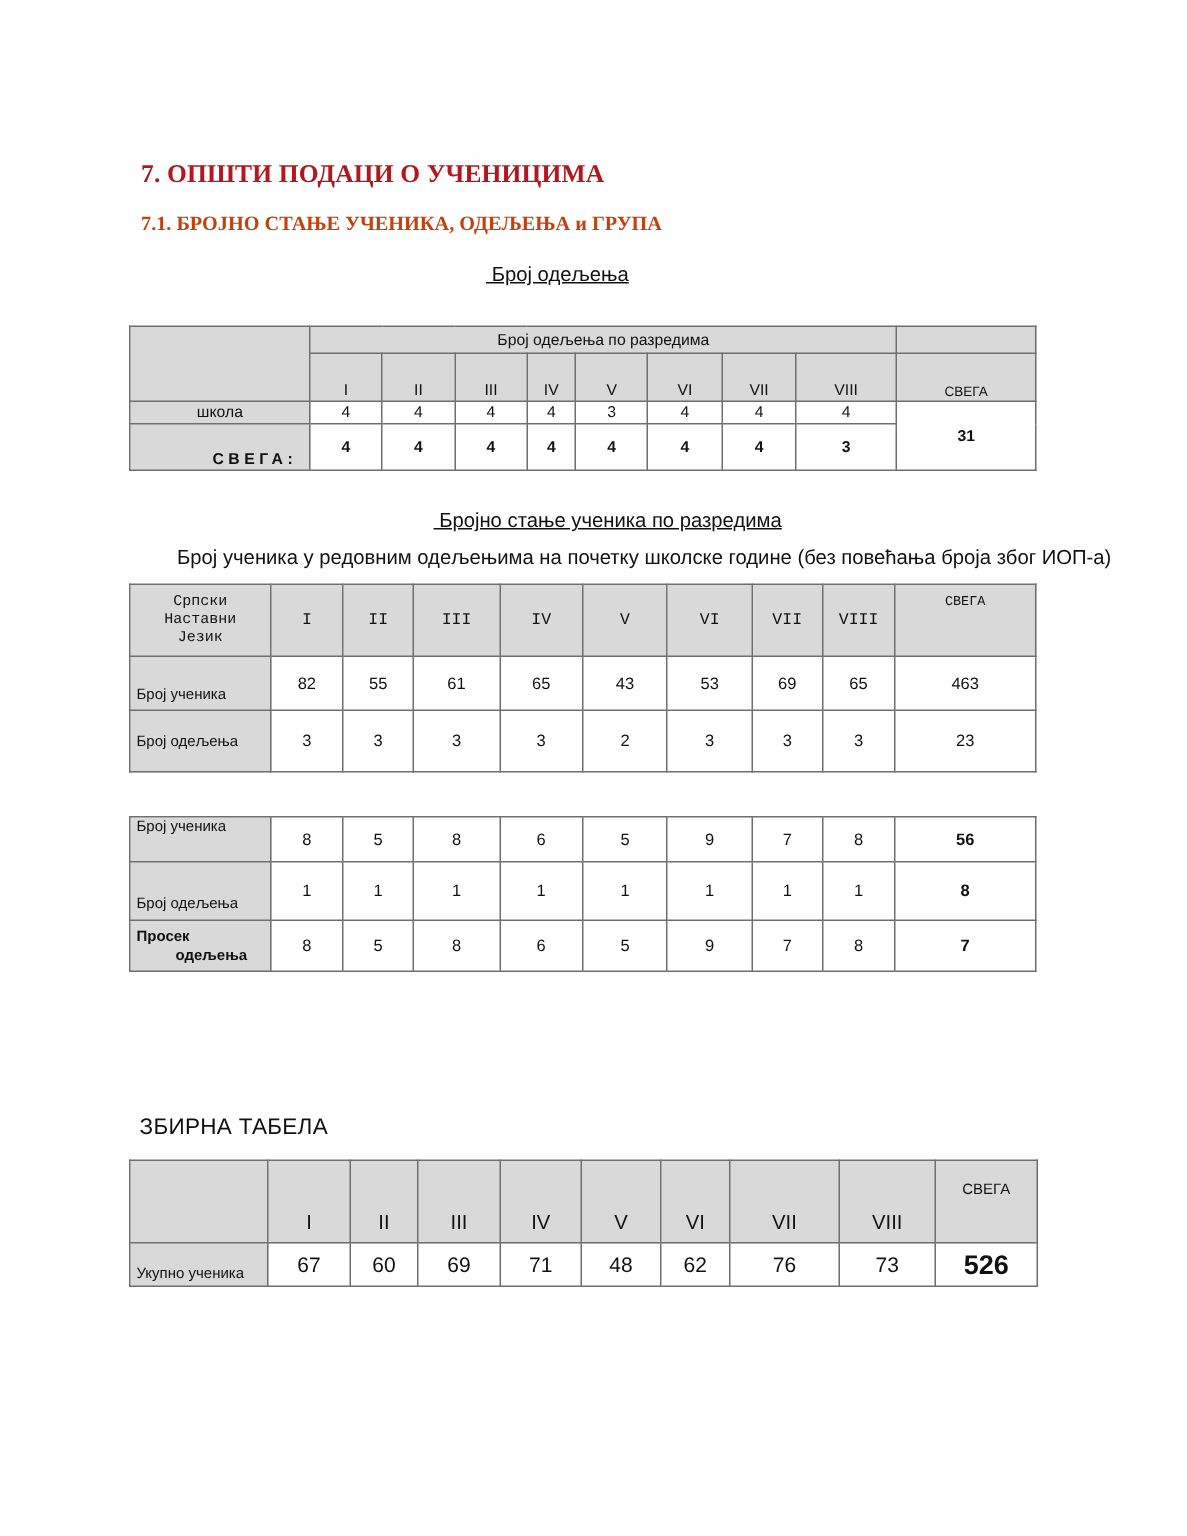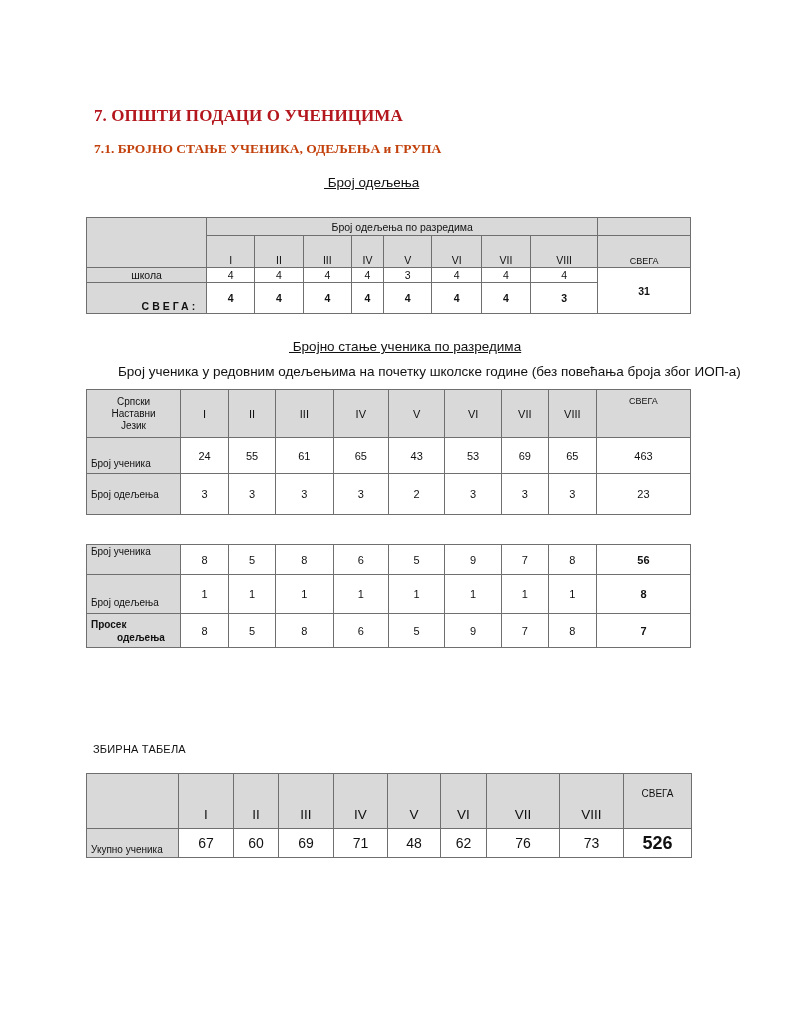--- a/index.html
+++ b/index.html
@@ -4,41 +4,41 @@
 <style>
   html, body { margin: 0; padding: 0; background: #ffffff; }
   body { width: 791px; height: 1024px; position: relative; overflow: hidden; font-family: "Liberation Sans", sans-serif; color: #111; }
   .abs { position: absolute; }
   .h1 { left: 94px; top: 106px; font-family: "Liberation Serif", serif; font-weight: bold; font-size: 17px; color: #b3161d; letter-spacing: 0.1px; }
   .h2 { left: 94px; top: 141px; font-family: "Liberation Serif", serif; font-weight: bold; font-size: 13.5px; color: #c2410c; }
   .caption { font-size: 13.5px; text-decoration: underline; color: #111; }
   .cap1 { left: 324px; top: 175px; }
   .cap2 { left: 289px; top: 339px; }
   .subcap { left: 118px; top: 364px; font-size: 13.5px; }
-  .zbirna { left: 93px; top: 743px; font-size: 11px; letter-spacing: 0.2px; }
+  .zbirna { left: 93px; top: 743px; font-size: 15px; letter-spacing: 0.2px; }
 
   table { border-collapse: collapse; position: absolute; table-layout: fixed; }
   td { border: 1px solid #6f6f6f; text-align: center; font-size: 11px; padding: 0; }
   .g { background: #d9d9d9; }
   .b { font-weight: bold; }
 
   
   #t1 { left: 86px; top: 217px; width: 605px; }
   #t1 td { font-size: 10.5px; }
   #t1 .top td { height: 17px; }
   #t1 .rn td { height: 27px; vertical-align: bottom; padding-bottom: 1px; }
   #t1 .r1 td { height: 14px; }
   #t1 .r2 td { height: 29px; }
   #t1 .svega-lbl { text-align: right; vertical-align: bottom; letter-spacing: 3px; font-weight: bold; padding-right: 8px; padding-bottom: 1px; }
   #t1 .svega-hdr { vertical-align: top; padding-top: 3px; font-size: 9px; }
 
   
   #t2 { left: 86px; top: 389px; width: 605px; }
   #t2 td { font-size: 11px; }
-  #t2 .hdr td { height: 41px; }
+  #t2 .hdr td { height: 41px; font-family: Liberation Mono, monospace; }
   #t2 .hdr td.lbl { font-size: 10px; line-height: 12px; }
   #t2 .row td { height: 31px; }
   #t2 .row2 td { height: 40px; }
   #t2 .row3 td { height: 31px; }
   #t2 td.lbl-l { text-align: left; padding-left: 4px; font-size: 10px; vertical-align: bottom; padding-bottom: 4px; }
   #t2 .svega { font-size: 9px; vertical-align: top; padding-top: 6px; }
 
   
   #t3 { left: 86px; top: 544px; width: 605px; }
   #t3 td { font-size: 11px; }
@@ -145,21 +145,21 @@
     <td class="g">III</td>
     <td class="g">IV</td>
     <td class="g">V</td>
     <td class="g">VI</td>
     <td class="g">VII</td>
     <td class="g">VIII</td>
     <td class="g svega">СВЕГА</td>
   </tr>
   <tr class="row">
     <td class="g lbl-l">Број ученика</td>
-    <td>24</td>
+    <td>82</td>
     <td>55</td>
     <td>61</td>
     <td>65</td>
     <td>43</td>
     <td>53</td>
     <td>69</td>
     <td>65</td>
     <td>463</td>
   </tr>
   <tr class="row2">

